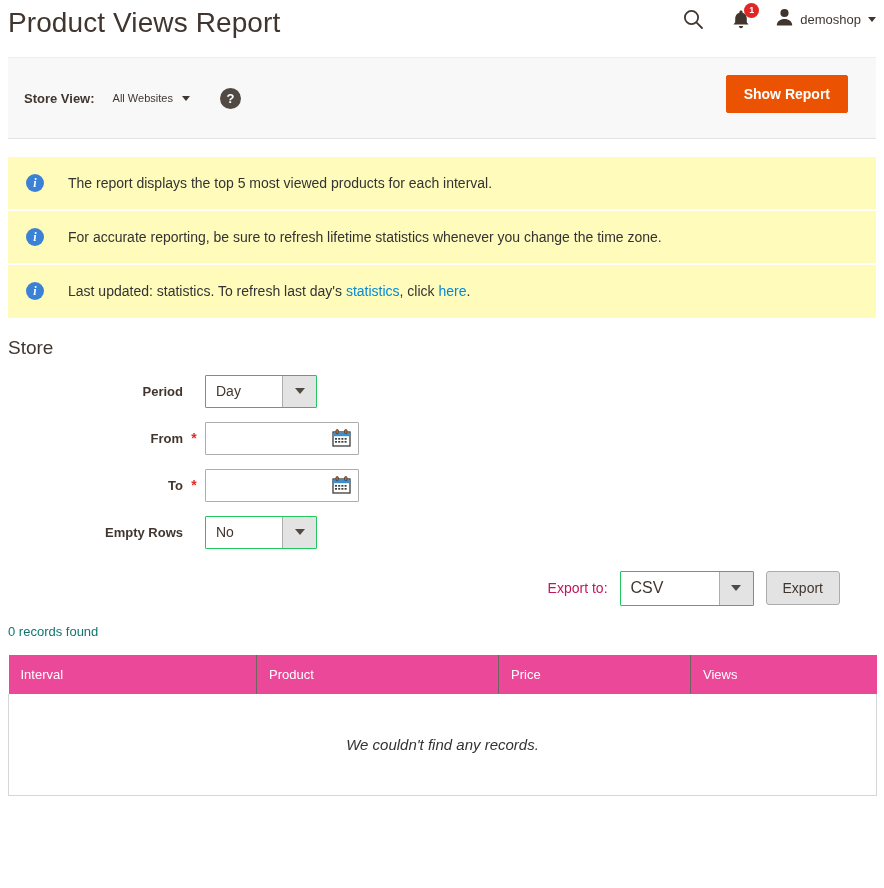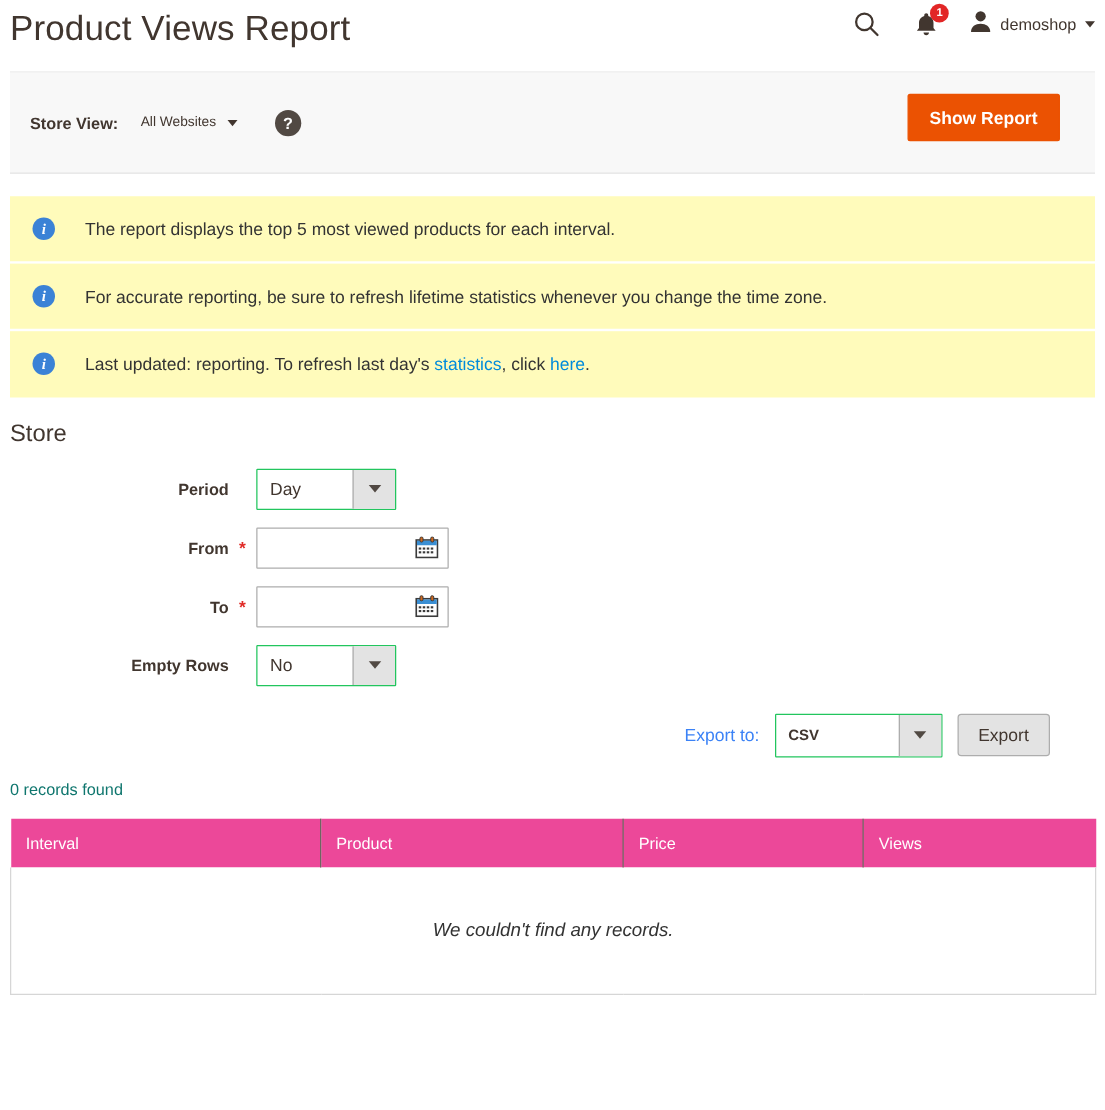--- a/index.html
+++ b/index.html
@@ -284,27 +284,27 @@
   
   .export-row {
     display: flex;
     align-items: center;
     justify-content: flex-end;
     margin: 22px 44px 0 0;
     gap: 12px;
   }
   .export-label {
     font-size: 14px;
-    color: #3b82f6;
+    color: #be185d;
     text-align: right;
   }
   .export-select {
     height: 33px;
   }
-  .export-select .select-value { min-width: 74px; font-size: 12px; font-weight: bold; }
+  .export-select .select-value { min-width: 74px; font-size: 16px; }
   .export-btn {
     background: #e3e3e3;
     border: 1px solid #adadad;
     color: #41362f;
     font-family: Liberation Sans, sans-serif;
     font-size: 14px;
     padding: 8px 16px;
     cursor: pointer;
     border-radius: 3px;
   }
@@ -397,21 +397,21 @@
     <div class="notice">
       <span class="info-icon">i</span>
       <span class="notice-text"><span>The report displays the top 5 most viewed products for each interval.</span></span>
     </div>
     <div class="notice">
       <span class="info-icon">i</span>
       <span class="notice-text"><span>For accurate reporting, be sure to refresh lifetime statistics whenever you change the time zone.</span></span>
     </div>
     <div class="notice">
       <span class="info-icon">i</span>
-      <span class="notice-text"><span>Last updated: reporting. To refresh last day's </span><a href="#">statistics</a><span>, click </span><a href="#">here</a><span>.</span></span>
+      <span class="notice-text"><span>Last updated: statistics. To refresh last day's </span><a href="#">statistics</a><span>, click </span><a href="#">here</a><span>.</span></span>
     </div>
   </div>
 
 <div class="filter-heading">Store</div>
 <div class="filter-form">
     <div class="field-row">
       <div class="field-label"><span>Period</span><span class="spacer-star"></span></div>
       <div class="select-box">
         <span class="select-value">Day</span>
         <span class="select-arrow">

